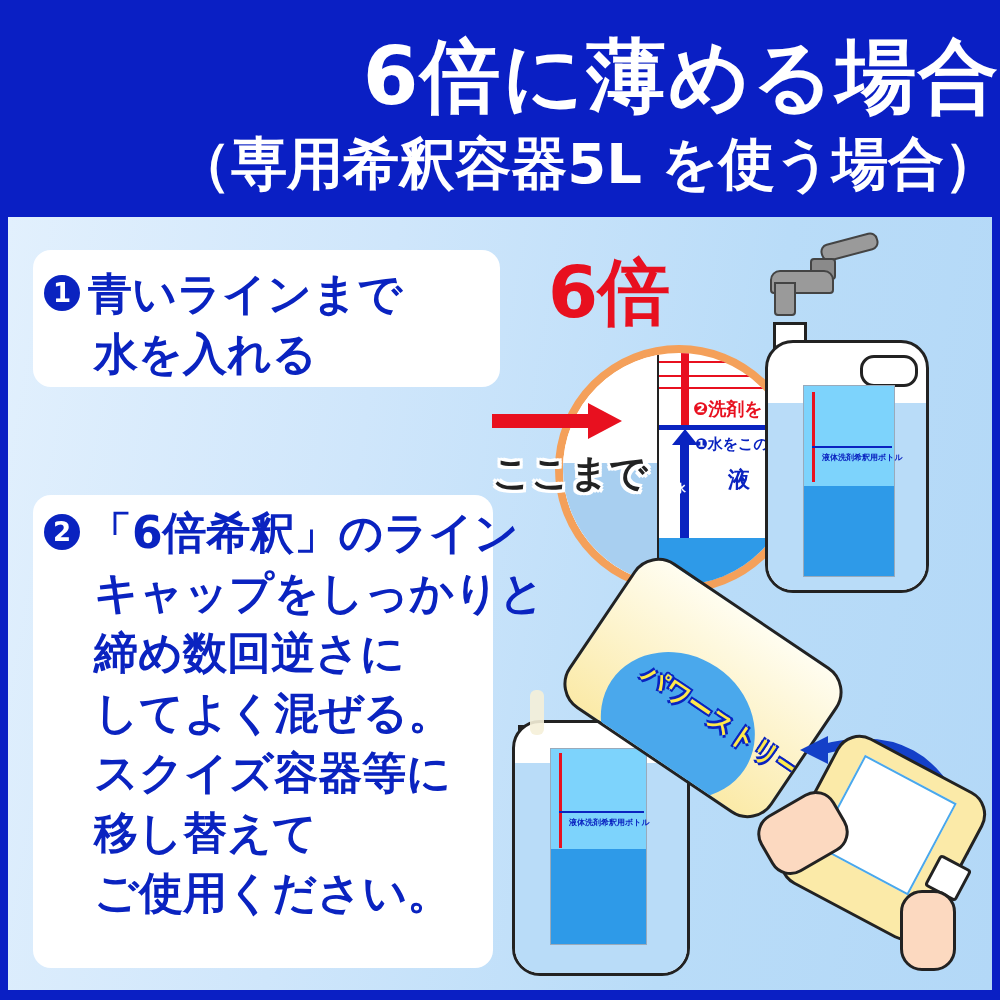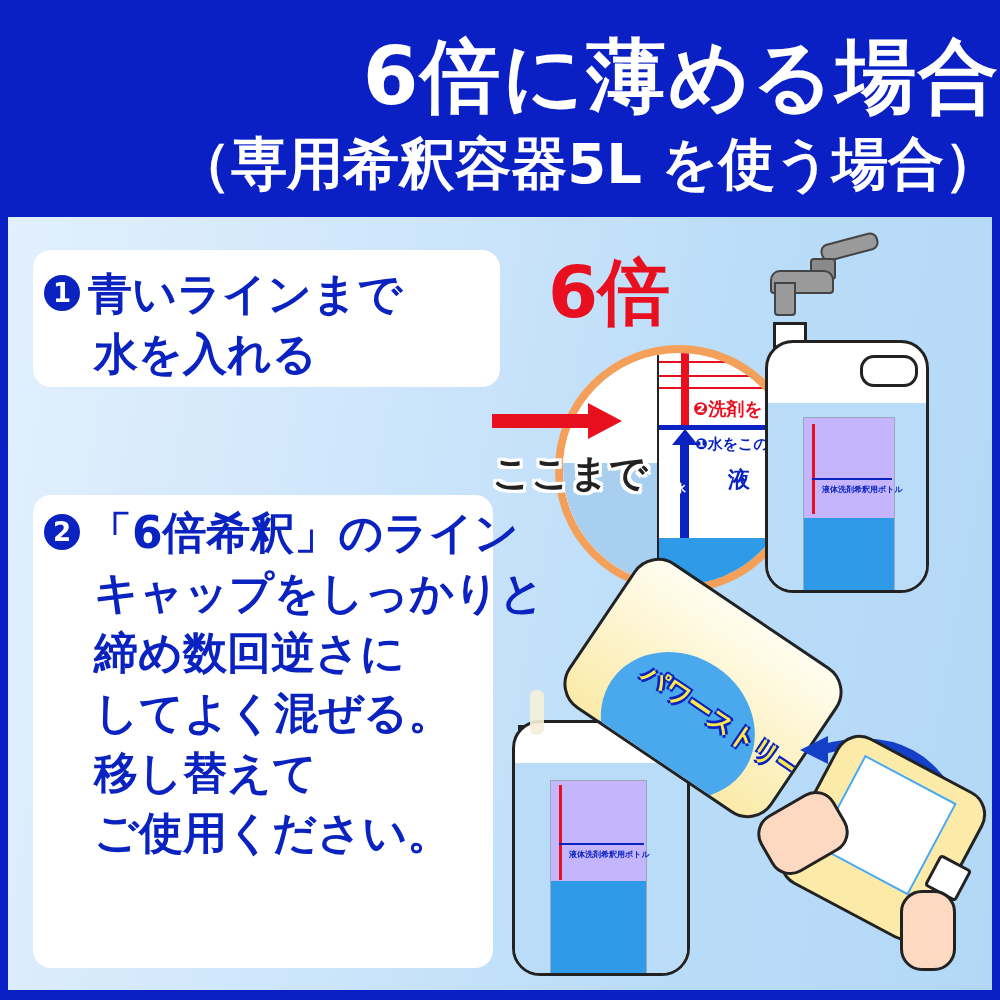--- a/index.html
+++ b/index.html
@@ -32,21 +32,21 @@
   .zc-bluehead{position:absolute;left:109px;top:76px;width:0;height:0;border-left:13px solid transparent;border-right:13px solid transparent;border-bottom:16px solid #0a23c0;}
   .zc-lightblue{position:absolute;left:96px;top:185px;width:150px;height:60px;background:#2e9ae8;}
   .zc-txt{position:absolute;font-weight:bold;white-space:nowrap;}
   .redarrow-shaft{position:absolute;left:492px;top:414px;width:100px;height:14px;background:#e8101f;}
   .redarrow-head{position:absolute;left:588px;top:403px;width:0;height:0;border-top:18px solid transparent;border-bottom:18px solid transparent;border-left:34px solid #e8101f;}
   .kokomade{position:absolute;left:492px;top:448px;font-size:38px;font-weight:bold;color:#222;
     text-shadow:-3px -3px 0 #fff,3px -3px 0 #fff,-3px 3px 0 #fff,3px 3px 0 #fff,0 3px 0 #fff,3px 0 0 #fff,-3px 0 0 #fff,0 -3px 0 #fff;}
   .jug{position:absolute;border:3px solid #222;border-radius:28px;overflow:hidden;}
   .jug1{left:765px;top:322px;width:158px;height:247px;background:#fff;}
   .jug1 .water{position:absolute;left:0;top:60px;width:100%;height:200px;background:#b9dcf8;}
-  .jug-label{position:absolute;background:#c4b5fd;border:1px solid #9ab;margin-top:32px;}
+  .jug-label{position:absolute;background:#7dd3fc;border:1px solid #9ab;}
   .label-blue{position:absolute;background:#2e9ae8;}
   .handle{position:absolute;border:3px solid #222;border-radius:14px;background:#fff;}
   .faucet-body{position:absolute;left:770px;top:270px;width:60px;height:20px;background:#9a9a9a;border:2px solid #444;border-radius:10px 10px 4px 4px;}
   .faucet-spout{position:absolute;left:774px;top:282px;width:18px;height:30px;background:#9a9a9a;border:2px solid #444;border-radius:0 0 4px 4px;}
   .faucet-knob{position:absolute;left:810px;top:258px;width:22px;height:18px;background:#8a8a8a;border:2px solid #444;border-radius:4px;}
   .faucet-lever{position:absolute;left:820px;top:238px;width:55px;height:14px;background:#9a9a9a;border:2px solid #444;border-radius:8px;transform:rotate(-15deg);}
   .neck{position:absolute;border:3px solid #222;background:#fff;}
   .jug2{left:512px;top:720px;width:172px;height:250px;background:#fff;}
   .jug2 .water{position:absolute;left:0;top:40px;width:100%;height:220px;background:#b9dcf8;}
   .tilted{position:absolute;left:580px;top:600px;width:240px;height:170px;background:linear-gradient(180deg,#fffdf0 0%,#fbeaa8 100%);
@@ -78,20 +78,21 @@
   <span><span class="num">1</span><span>青いラインまで</span></span>
   <span class="indent">水を入れる</span>
 </div>
 
 <div class="card card2"></div>
 <div class="step-text s2">
   <span><span class="num">2</span><span>「6倍希釈」のライン</span></span>
   <span class="indent">キャップをしっかりと</span>
   <span class="indent">締め数回逆さに</span>
   <span class="indent">してよく混ぜる。</span>
+  <span class="indent">スクイズ容器等に</span>
   <span class="indent">移し替えて</span>
   <span class="indent">ご使用ください。</span>
 </div>
 
 <div class="big6">6倍</div>
 
 <div class="zoomcircle">
   <div class="zc-left"></div>
   <div class="zc-water"></div>
   <div class="zc-vline"></div>

